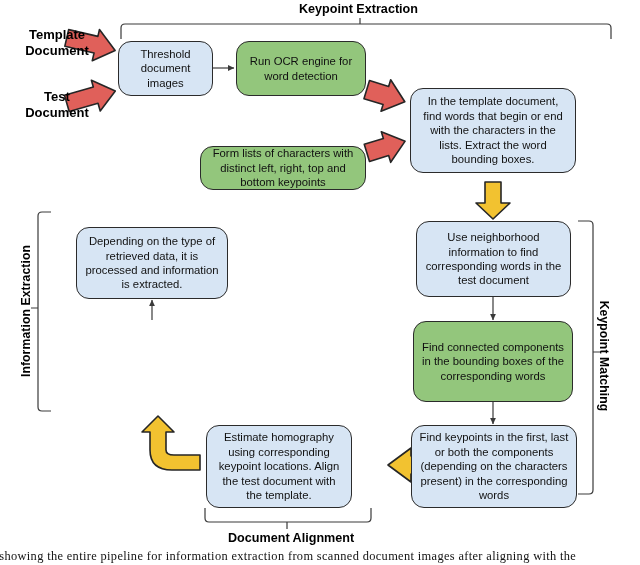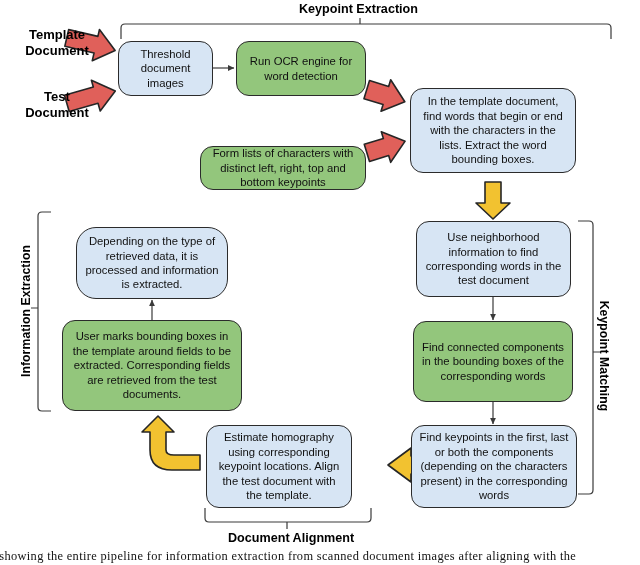--- a/index.html
+++ b/index.html
@@ -169,21 +169,20 @@
   <div class="node blue" style="left:410px; top:88px; width:166px; height:85px;">In the template document, find words that begin or end with the characters in the lists. Extract the word bounding boxes.</div>
 
   <div class="node blue" style="left:416px; top:221px; width:155px; height:76px;">Use neighborhood information to find corresponding words in the test document</div>
 
   <div class="node green" style="left:413px; top:321px; width:160px; height:81px;">Find connected components in the bounding boxes of the corresponding words</div>
 
   <div class="node blue" style="left:411px; top:425px; width:166px; height:83px;">Find keypoints in the first, last or both the components (depending on the characters present) in the corresponding words</div>
 
   <div class="node blue" style="left:206px; top:425px; width:146px; height:83px;">Estimate homography using corresponding keypoint locations. Align the test document with the template.</div>
 
-  <div class="node green" style="left:62px; top:320px; width:180px; height:91px;">User marks bounding boxes in the template around fields to be extracted. Corresponding fields are retrieved from the test documents.</div>
 
-  <div class="node blue" style="left:76px; top:227px; width:152px; height:72px;border-radius:20px;">Depending on the type of retrieved data, it is processed and information is extracted.</div>
+  <div class="node blue" style="left:76px; top:227px; width:152px; height:72px;">Depending on the type of retrieved data, it is processed and information is extracted.</div>
 
   <div class="caption">
     <span>t showing the entire pipeline for information extraction from scanned document images after aligning with the</span>
   </div>
 
 </div>
 
 </body></html>

